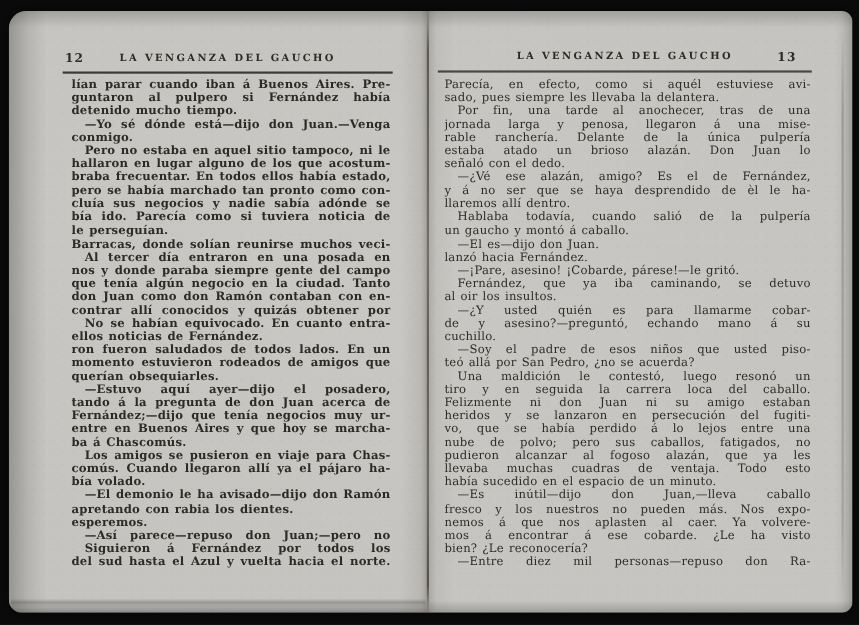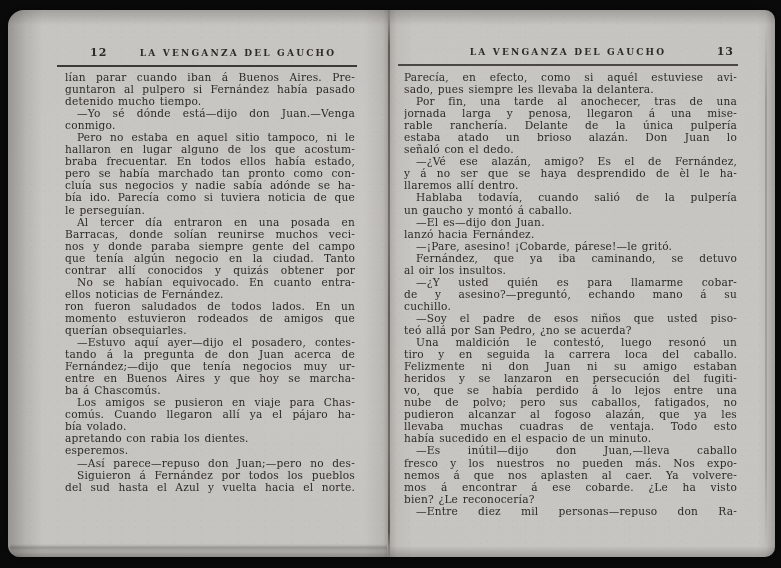--- a/index.html
+++ b/index.html
@@ -83,37 +83,37 @@
     color: var(--ink, #2d2b26);
     font-size: 9px; font-weight: bold; letter-spacing: 2.2px;
   }
   .page-header .running-title {
     display: block; text-align: center; white-space: nowrap;
   }
   .page-header .page-num {
     position: absolute; top: -2px;
     font-size: 11px; letter-spacing: 1px;
   }
-  .header-left  { left: 49px;  top: 38px; width: 300px; margin-left: 31px; }
+  .header-left  { left: 49px;  top: 38px; width: 300px; }
   .header-right { left: 390px; top: 37px; width: 340px; }
   .header-left  .page-num { left: 2px; }
-  .header-right .page-num { right: 4px; text-align: center; }
+  .header-right .page-num { right: 14px; text-align: center; }
 
   .header-rule { position: absolute; background: var(--rule, #3c3a35); }
   .rule-left  { left: 49px;  top: 55px; width: 300px; height: 2px; }
   .rule-right { left: 390px; top: 54px; width: 340px; height: 1.6px; opacity: 0.9; }
 
   
   .text-block {
     position: absolute; top: 61px;
     color: var(--ink, #2d2b26);
     font-size: 10.6px; line-height: 12.05px;
     letter-spacing: 0.2px; word-spacing: 1px;
   }
-  .text-left  { left: 57px;  width: 290px; }
+  .text-left  { left: 57px;  width: 290px; font-weight: bold; }
   .text-right { left: 396px; width: 333px; }
   .line { text-align: justify; text-align-last: justify; height: 12.05px; overflow: hidden; white-space: nowrap0; }
   .line.end { text-align-last: left; }
   .line.indent { padding-left: 12px; }
 </style>
 </head>
 <body>
 
 <div class="stage">
   <div class="book">
@@ -132,38 +132,40 @@
         <div class="line end">detenido mucho tiempo.</div>
         <div class="line indent">—Yo sé dónde está—dijo don Juan.—Venga</div>
         <div class="line end">conmigo.</div>
         <div class="line indent">Pero no estaba en aquel sitio tampoco, ni le</div>
         <div class="line">hallaron en lugar alguno de los que acostum-</div>
         <div class="line">braba frecuentar. En todos ellos había estado,</div>
         <div class="line">pero se había marchado tan pronto como con-</div>
         <div class="line">cluía sus negocios y nadie sabía adónde se ha-</div>
         <div class="line">bía ido. Parecía como si tuviera noticia de que</div>
         <div class="line end">le perseguían.</div>
+        <div class="line">Barracas, donde solían reunirse muchos veci-</div>
         <div class="line indent">Al tercer día entraron en una posada en</div>
-        <div class="line">Barracas, donde solían reunirse muchos veci-</div>
         <div class="line">nos y donde paraba siempre gente del campo</div>
         <div class="line">que tenía algún negocio en la ciudad. Tanto</div>
+        <div class="line">don Juan como don Ramón contaban con en-</div>
         <div class="line">contrar allí conocidos y quizás obtener por</div>
         <div class="line indent">No se habían equivocado. En cuanto entra-</div>
         <div class="line end">ellos noticias de Fernández.</div>
         <div class="line">ron fueron saludados de todos lados. En un</div>
         <div class="line">momento estuvieron rodeados de amigos que</div>
         <div class="line end">querían obsequiarles.</div>
         <div class="line indent">—Estuvo aquí ayer—dijo el posadero, contes-</div>
         <div class="line">tando á la pregunta de don Juan acerca de</div>
         <div class="line">Fernández;—dijo que tenía negocios muy ur-</div>
         <div class="line">entre en Buenos Aires y que hoy se marcha-</div>
         <div class="line end">ba á Chascomús.</div>
         <div class="line indent">Los amigos se pusieron en viaje para Chas-</div>
         <div class="line">comús. Cuando llegaron allí ya el pájaro ha-</div>
         <div class="line end">bía volado.</div>
+        <div class="line indent">—El demonio le ha avisado—dijo don Ramón</div>
         <div class="line end">apretando con rabia los dientes.</div>
         <div class="line end">esperemos.</div>
         <div class="line indent">—Así parece—repuso don Juan;—pero no des-</div>
         <div class="line indent">Siguieron á Fernández por todos los pueblos</div>
         <div class="line">del sud hasta el Azul y vuelta hacia el norte.</div>
       </div>
 
     <div class="page-header header-right">
       <span class="running-title">LA VENGANZA DEL GAUCHO</span>
       <span class="page-num">13</span>

